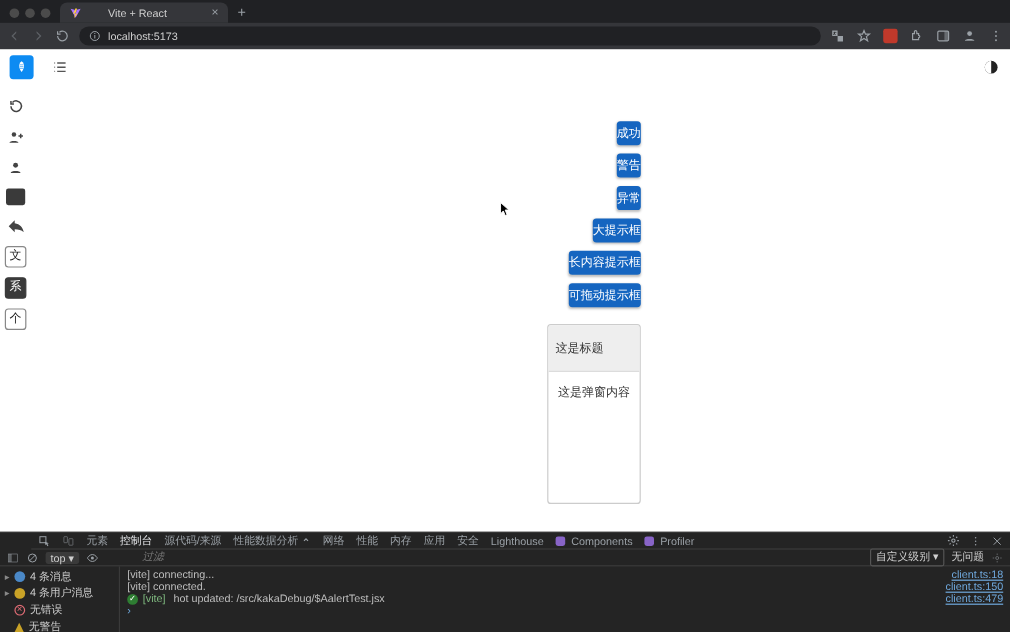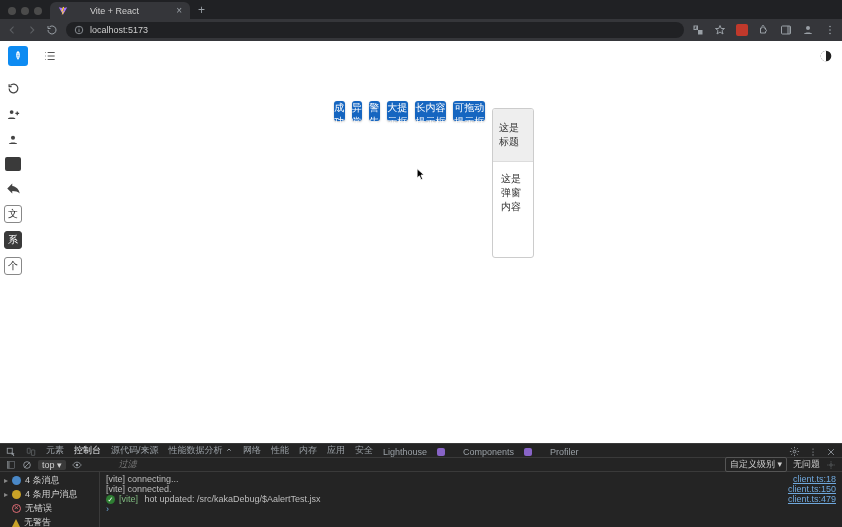--- a/index.html
+++ b/index.html
@@ -27,34 +27,34 @@
   .app-header { position:absolute; top:0; left:0; right:0; height:30px; border-bottom:1px solid transparent; display:flex; align-items:center; padding:0 8px; justify-content:space-between;}
   .brand { width:20px; height:20px; background:#0d8bf2; border-radius:3px; display:flex; align-items:center; justify-content:center;}
   .brand svg { width:12px; height:14px; }
   .header-left { display:flex; align-items:center; gap:14px;}
   .header-icn { width:16px; height:16px; color:#555; display:flex; align-items:center; justify-content:center;}
   .left-rail { width:26px; padding-top:38px; display:flex; flex-direction:column; align-items:center; gap:8px;}
   .rail-icn { width:18px; height:18px; color:#444; display:flex; align-items:center; justify-content:center; font-size:11px;}
   .rail-box { width:16px; height:14px; background:#3a3a3a; border-radius:2px;}
   .rail-txt { width:18px; height:18px; background:#fff; border:1px solid #888; border-radius:3px; font-size:10px; line-height:16px; text-align:center; color:#222;}
   .main { flex:1; display:flex; justify-content:center; padding-top:60px;}
-  .stack { width:200px; display:flex; flex-direction:row; gap:7px;}
+  .stack { width:200px; display:flex; flex-direction:column; gap:7px;align-items:flex-end;}
   .btn { height:20px; background:#1565c0; color:#fff; border:none; border-radius:3px; font-size:10px; cursor:pointer; box-shadow:0 1px 2px rgba(0,0,0,.25);}
   .panel { margin-top:7px; border:1px solid #ccc; border-radius:3px; height:150px; display:flex; flex-direction:column; overflow:hidden;}
   .panel-head { background:#eeeeee; border-bottom:1px solid #dcdcdc; padding:12px 6px; font-size:10px; color:#333;}
   .panel-body { padding:10px 8px; font-size:10px; color:#333;}
   .cursor { position:absolute; left:416px; top:127px; width:10px; height:14px; pointer-events:none;}
   .cursor svg { width:10px; height:14px; }
 
   
   .devtools { height:84px; background:#242424; color:#cfcfcf; font-size:9px; display:flex; flex-direction:column; border-top:1px solid #3a3a3a;}
-  .dt-tabs { height:14px; display:flex; align-items:flex-end; gap:10px; padding:0 6px; border-bottom:1px solid #3a3a3a;}
+  .dt-tabs { height:14px; display:flex; align-items:center; gap:10px; padding:0 6px; border-bottom:1px solid #3a3a3a;margin-left:26px;}
   .dt-tabs .t { color:#9aa0a6; }
   .dt-tabs .t.active { color:#e8eaed; }
-  .dt-tabs .ext { display:flex; align-items:center; gap:18px;}
+  .dt-tabs .ext { display:flex; align-items:center; gap:5px;}
   .dt-tabs .dot { width:8px; height:8px; border-radius:2px;}
   .dt-right { margin-left:auto; display:flex; gap:8px; align-items:center;}
   .dt-sub { height:14px; display:flex; align-items:center; gap:6px; padding:0 6px; border-bottom:1px solid #3a3a3a;}
   .dt-sub .sel { background:#3a3a3a; padding:0 4px; border-radius:2px;}
   .dt-sub .filter { flex:0 0 140px; color:#777; font-style:italic;margin-left:31px;}
   .dt-sub-right { margin-left:auto; display:flex; gap:6px; align-items:center;}
   .dt-sub-right .lvl { border:1px solid #555; padding:0 4px; border-radius:2px;}
   .dt-body { flex:1; display:flex; }
   .dt-side { width:100px; border-right:1px solid #3a3a3a; padding:2px 4px; display:flex; flex-direction:column; gap:1px;}
   .dt-side .row { display:flex; align-items:center; gap:4px;}
@@ -214,22 +214,22 @@
         </svg>
       </span>
     <span id="rail-txt-0" class="rail-txt">文</span>
     <span id="rail-txt-1" class="rail-txt" style="background:#3a3a3a;color:#fff;border-color:#3a3a3a">系</span>
     <span id="rail-txt-2" class="rail-txt">个</span>
   </div>
 
   <div class="main">
     <div class="stack">
       <button class="btn">成功</button>
+      <button class="btn">警告</button>
       <button class="btn">异常</button>
-      <button class="btn">警告</button>
       <button class="btn">大提示框</button>
       <button class="btn">长内容提示框</button>
       <button class="btn">可拖动提示框</button>
       <div class="panel">
         <div class="panel-head">这是标题</div>
         <div class="panel-body">这是弹窗内容</div>
       </div>
     </div>
   </div>
 

